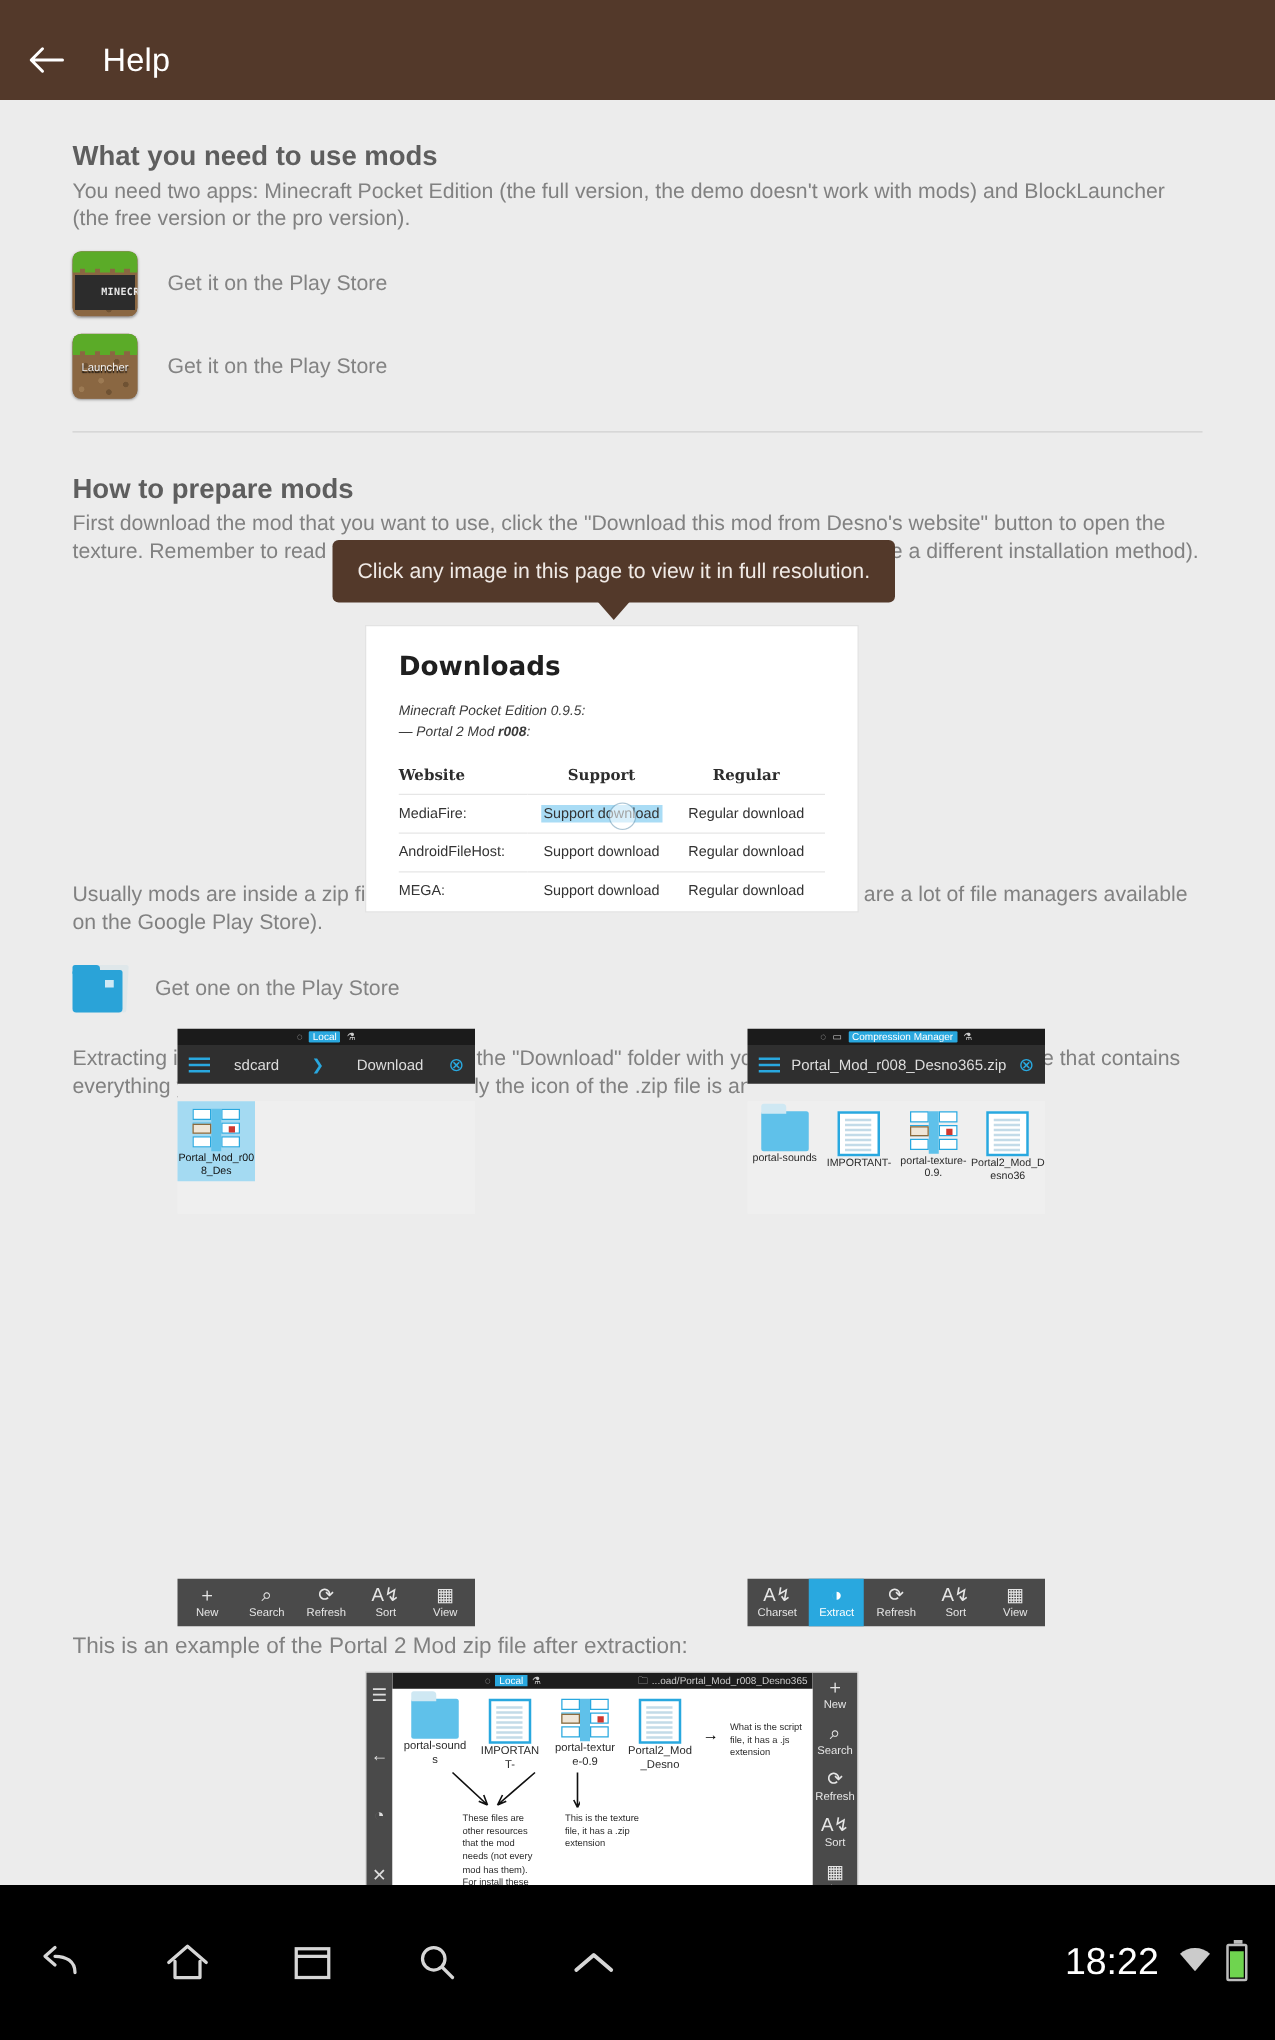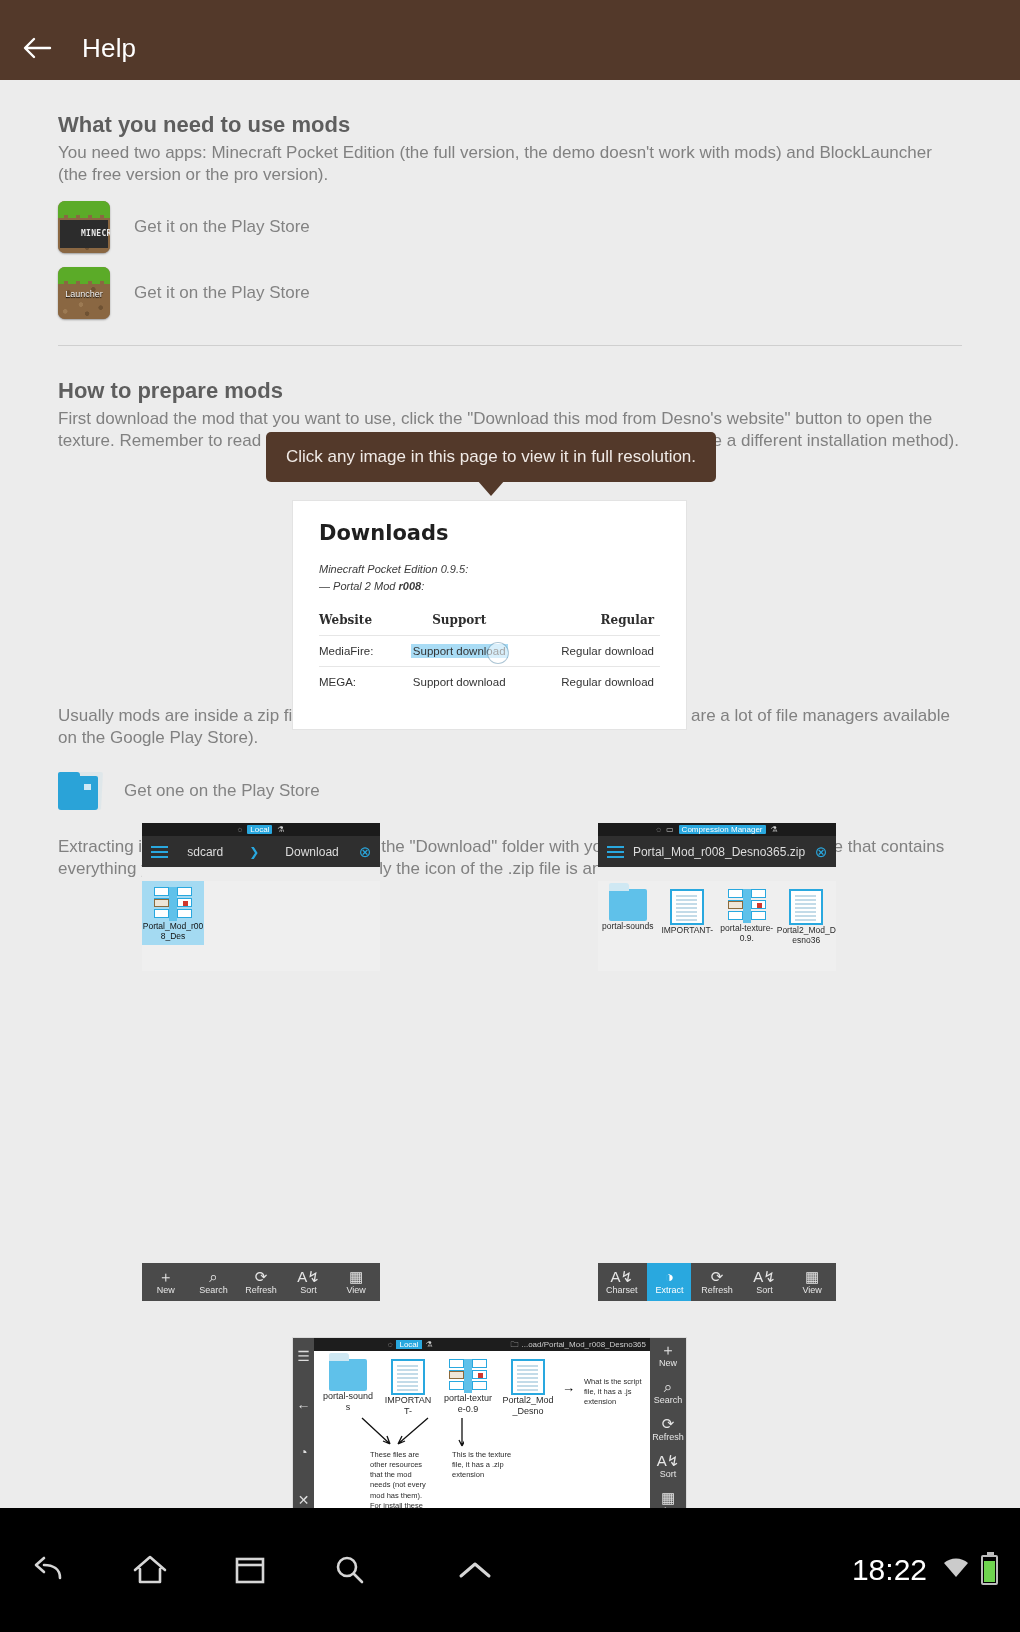--- a/index.html
+++ b/index.html
@@ -86,21 +86,21 @@
   .dl-card .inner { padding: 20px 26px 0 26px; }
   .dl-title { font-size: 21px; font-weight: bold; color: #1f1f1f;
     font-family: "DejaVu Sans", sans-serif; }
   .dl-sub { margin-top: 16px; font-size: 11px; font-style: italic; color: #3b3b3b; line-height: 1.5; }
   .dl-sub b { font-style: italic; }
   table.dltab { width: 100%; border-collapse: collapse; margin-top: 14px;
     font-size: 11.5px; color: #2d2d2d; }
   table.dltab th { text-align: left; font-weight: bold; padding: 5px 0 8px 0;
     font-family: "DejaVu Serif", serif; font-size: 12px; }
   table.dltab th:nth-child(2), table.dltab td:nth-child(2) { text-align: center; }
-  table.dltab th:nth-child(3), table.dltab td:nth-child(3) { text-align: right; padding-right: 6px; }
+  table.dltab th:nth-child(3), table.dltab td:nth-child(3) { text-align: center; padding-right: 6px; }
   table.dltab td { padding: 9px 0; border-top: 1px solid #e6e6e6; color: #333; }
   .hl { background: #a9dcf5; padding: 1px 2px; }
   .touchdot { position: absolute; left: 488px; top: 563px; width: 20px; height: 20px;
     border-radius: 50%; background: rgba(255,255,255,.55);
     box-shadow: 0 0 0 1px rgba(120,160,185,.6); z-index: 12; }
 
   
   .fm { position: absolute; background: #ececec; }
   .fm .statusbar { height: 13px; background: #1b1b1b; display: flex; align-items: center;
     justify-content: center; gap: 5px; font-size: 8px; color: #cfcfcf; }
@@ -228,20 +228,21 @@
             <div class="tab"></div>
             <div class="front"></div>
             <div class="dot"></div>
         </div>
         <div class="lbl" style="margin-left:18px">Get one on the Play Store</div>
       </div>
 
       <p class="body" style="margin-top:22px">Extracting is really easy: you have to go to the "Download" folder with your file manager, click the .zip file that contains everything you need to use the mod (usually the icon of the .zip file is an archive) and then extract it.</p>
 
       <div style="height:420px"></div>
+      <p class="body" style="font-size:18px">This is an example of the Portal 2 Mod zip file after extraction:</p>
     </div>
 
     <div class="dl-card">
       <div class="inner">
         <div class="dl-title">Downloads</div>
         <div class="dl-sub">
           <div>Minecraft Pocket Edition 0.9.5:</div>
           <div><span>— Portal 2 Mod </span><b>r008</b><span>:</span></div>
         </div>
         <table class="dltab">
@@ -249,20 +250,25 @@
               <tr>
             <th>Website</th>
             <th>Support</th>
             <th>Regular</th>
           </tr>
             </thead>
           <tbody>
             <tr>
                 <td>MediaFire:</td>
               <td><span class="hl">Support download</span></td>
+              <td>Regular download</td>
+              </tr>
+            <tr>
+                <td>AndroidFileHost:</td>
+              <td>Support download</td>
               <td>Regular download</td>
               </tr>
             <tr>
                 <td>MEGA:</td>
               <td>Support download</td>
               <td>Regular download</td>
               </tr>
           </tbody>
         </table>
       </div>

